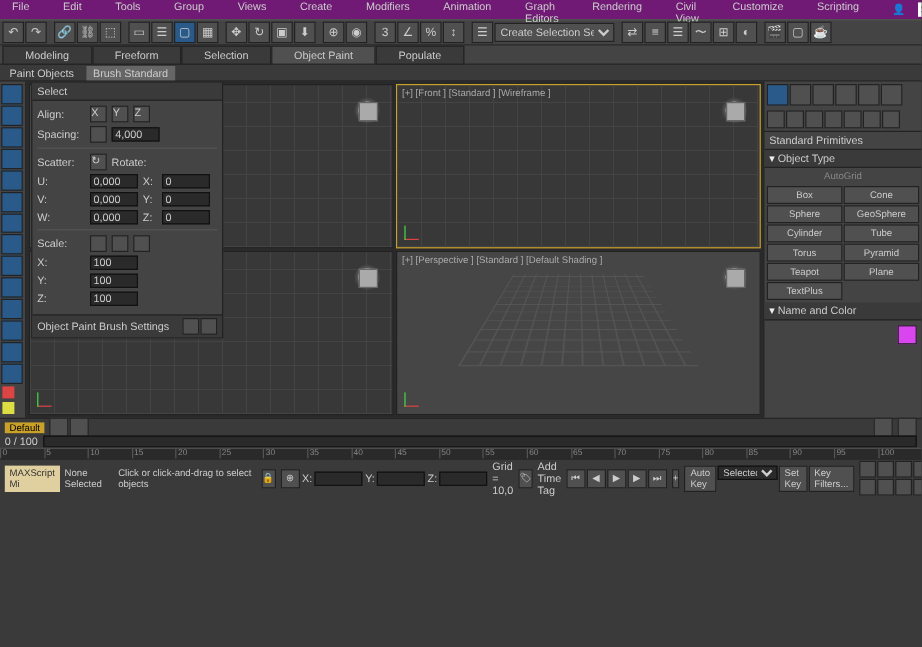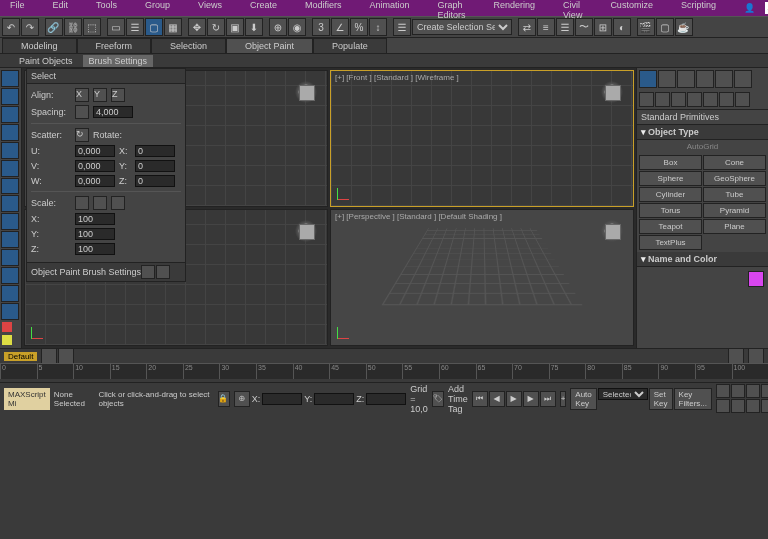--- a/index.html
+++ b/index.html
@@ -9,55 +9,55 @@
 .workspace-area{margin-left:auto;display:flex;align-items:center;gap:4px}
 .workspace-area input{background:#fff;border:none;width:50px;height:12px;font-size:9px;padding:0 2px;color:#333}
 .toolbar{display:flex;background:#444;height:22px;align-items:center;padding:0 2px;gap:1px;border-top:1px solid #555;border-bottom:1px solid #222}
 .tb-btn{width:18px;height:18px;background:#505050;border:1px solid #222;display:flex;align-items:center;justify-content:center;font-size:10px;cursor:pointer}
 .tb-btn.active{background:#2a5a8a}
 .tb-sep{width:4px}
 .toolbar select{background:#505050;border:1px solid #222;color:#ccc;font-size:9px;height:16px;width:100px}
 .ribbon{display:flex;background:#444;height:16px;align-items:center;padding:0 2px;gap:0;border-bottom:1px solid #222}
 .ribbon span{padding:2px 18px;cursor:pointer;background:#3a3a3a;border:1px solid #222;font-size:9px}
 .ribbon span.active{background:#505050}
-.subribbon{display:flex;background:#3a3a3a;height:14px;align-items:center;padding:0 13px;gap:4px;border-bottom:1px solid #222}
+.subribbon{display:flex;background:#3a3a3a;height:14px;align-items:center;padding:0 2px;gap:4px;border-bottom:1px solid #222}
 .subribbon span{padding:1px 6px;cursor:pointer;font-size:9px}
 .subribbon span.active{background:#666}
 .main{display:flex;height:280px}
 .left-tb{width:22px;background:#444;border-right:1px solid #222;display:flex;flex-direction:column;gap:1px;padding:2px 1px}
 .lt-btn{width:18px;height:18px;background:#2a5a8a;border:1px solid #222;cursor:pointer;display:flex;align-items:center;justify-content:center}
 .left-panel{position:absolute;left:26px;top:68px;width:160px;background:#444;border:1px solid #222;z-index:5}
 .lp-title{background:#3a3a3a;padding:2px 4px;font-size:9px;border-bottom:1px solid #222}
 .lp-body{padding:4px}
 .lp-row{display:flex;align-items:center;gap:4px;margin-bottom:3px}
 .lp-row label{width:40px;font-size:9px}
 .lp-row input{width:40px;height:12px;background:#2a2a2a;border:1px solid #111;color:#ccc;font-size:9px;padding:0 2px}
 .lp-mini{width:14px;height:14px;background:#505050;border:1px solid #222;cursor:pointer}
 .lp-sec{border-top:1px solid #555;margin-top:4px;padding-top:4px}
-.lp-footer{background:#3a3a3a;padding:2px 4px;display:flex;align-items:center;border-top:1px solid #222}
+.lp-footer{background:#3a3a3a;padding:2px 4px;display:flex;justify-content:space-between;align-items:center;border-top:1px solid #222}
 .viewports{flex:1;background:#2a2a2a;display:grid;grid-template-columns:1fr 1fr;grid-template-rows:1fr 1fr;gap:2px;padding:2px}
 .vp{background:#383838;border:1px solid #222;position:relative;overflow:hidden}
 .vp.active{border:1px solid #c9a028}
 .vp-label{position:absolute;top:2px;left:4px;font-size:8px;color:#aaa;z-index:2}
 .vp-grid{position:absolute;inset:0;background-image:repeating-linear-gradient(0deg,#444 0,#444 1px,transparent 1px,transparent 20px),repeating-linear-gradient(90deg,#444 0,#444 1px,transparent 1px,transparent 20px)}
 .vp-persp-grid{position:absolute;bottom:20px;left:50%;transform:translateX(-50%) perspective(200px) rotateX(60deg);width:140px;height:140px;background-image:repeating-linear-gradient(0deg,#555 0,#555 1px,transparent 1px,transparent 12px),repeating-linear-gradient(90deg,#555 0,#555 1px,transparent 1px,transparent 12px)}
 .vp-cube{position:absolute;top:8px;right:8px;width:26px;height:26px;background:radial-gradient(circle,#888 40%,#555 42%,transparent 60%);border-radius:50%}
 .vp-cube::after{content:'';position:absolute;top:6px;left:6px;width:14px;height:14px;background:#aaa;border:1px solid #666}
 .vp-axis{position:absolute;bottom:6px;left:6px;width:20px;height:20px}
 .vp-axis::before{content:'';position:absolute;bottom:0;left:0;width:12px;height:1px;background:#d44}
 .vp-axis::after{content:'';position:absolute;bottom:0;left:0;width:1px;height:12px;background:#4d4}
 .vp.persp{background:#464646}
 .right-panel{width:132px;background:#444;border-left:1px solid #222;display:flex;flex-direction:column}
 .rp-tabs{display:flex;padding:2px;gap:1px}
 .rp-tab{width:18px;height:18px;background:#505050;border:1px solid #222;cursor:pointer}
 .rp-tab.active{background:#2a5a8a}
 .rp-icons{display:flex;flex-wrap:wrap;padding:2px;gap:1px;border-bottom:1px solid #222}
 .rp-icon{width:15px;height:15px;background:#505050;border:1px solid #222;cursor:pointer}
 .rp-drop{padding:2px 4px;font-size:9px;border-bottom:1px solid #222}
-.rp-section{background:#3a3a3a;padding:2px 4px;font-size:9px;font-weight:bold;color:#eee;border-bottom:1px solid #222}
+.rp-section{background:#3a3a3a;padding:2px 4px;font-size:9px;font-weight:normal;color:#eee;border-bottom:1px solid #222}
 .rp-autogrid{text-align:center;padding:2px;font-size:8px;color:#888}
 .rp-btns{display:grid;grid-template-columns:1fr 1fr;gap:1px;padding:2px}
 .rp-btn{background:#505050;border:1px solid #222;padding:2px;font-size:8px;text-align:center;cursor:pointer}
 .rp-color{display:flex;justify-content:flex-end;padding:4px}
 .rp-swatch{width:16px;height:16px;background:#d946ef;border:1px solid #222;cursor:pointer}
 .timeline{height:34px;background:#3a3a3a;border-top:1px solid #222;display:flex;flex-direction:column}
 .tl-bar{height:14px;display:flex;align-items:center;padding:0 4px;gap:4px}
 .tl-scrub{flex:1;height:10px;background:#2a2a2a;border:1px solid #111;position:relative}
 .tl-label{background:#c9a028;color:#000;padding:0 4px;font-size:8px}
 .tl-ruler{height:16px;background:#2a2a2a;border-top:1px solid #555;position:relative;display:flex}
@@ -148,21 +148,21 @@
 <div class="ribbon">
   <span>Modeling</span>
   <span>Freeform</span>
   <span>Selection</span>
   <span class="active">Object Paint</span>
   <span>Populate</span>
 </div>
 
 <div class="subribbon">
   <span>Paint Objects</span>
-  <span class="active">Brush Settings</span>
+  <span class="active">Brush Standard</span>
 </div>
 
 <div class="main">
   <div class="left-tb">
     <div class="lt-btn"></div>
     <div class="lt-btn"></div>
     <div class="lt-btn"></div>
     <div class="lt-btn"></div>
     <div class="lt-btn"></div>
     <div class="lt-btn"></div>
@@ -320,20 +320,24 @@
 <div class="timeline">
   <div class="tl-bar">
     <span class="tl-label">Default</span>
     <div style="display:flex;gap:1px">
       <div class="play-btn"></div>
       <div class="play-btn"></div>
     </div>
     <div style="flex:1"></div>
     <div class="play-btn"></div>
     <div class="play-btn"></div>
+  </div>
+  <div class="tl-bar">
+    <span>0 / 100</span>
+    <div class="tl-scrub"></div>
   </div>
   <div class="tl-ruler" id="ruler">
       <div class="tl-tick">0</div>
       <div class="tl-tick">5</div>
       <div class="tl-tick">10</div>
       <div class="tl-tick">15</div>
       <div class="tl-tick">20</div>
       <div class="tl-tick">25</div>
       <div class="tl-tick">30</div>
       <div class="tl-tick">35</div>

